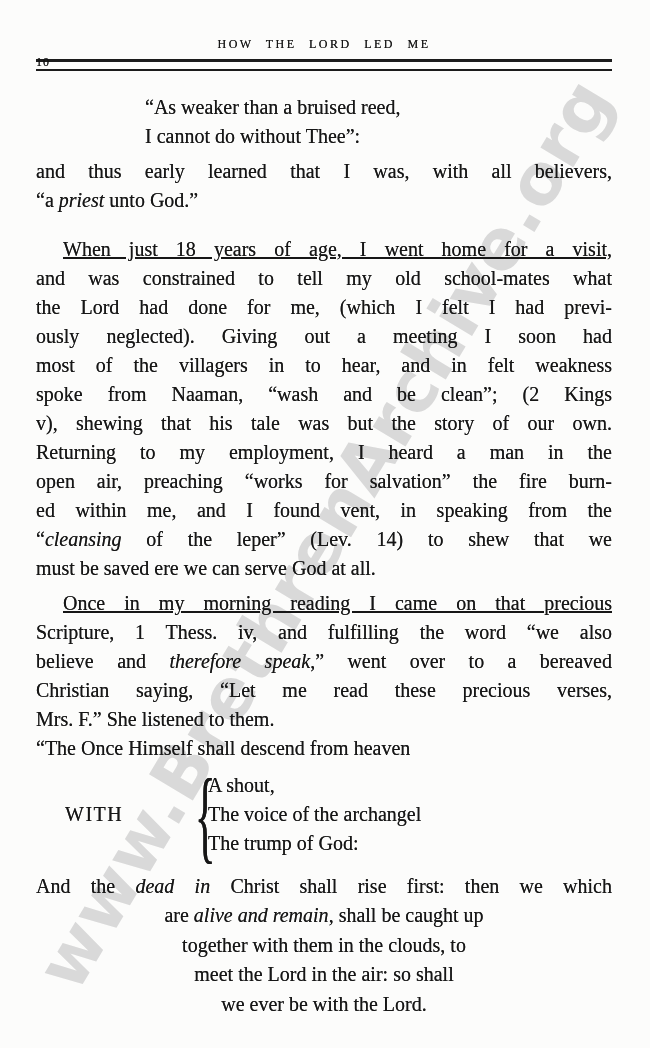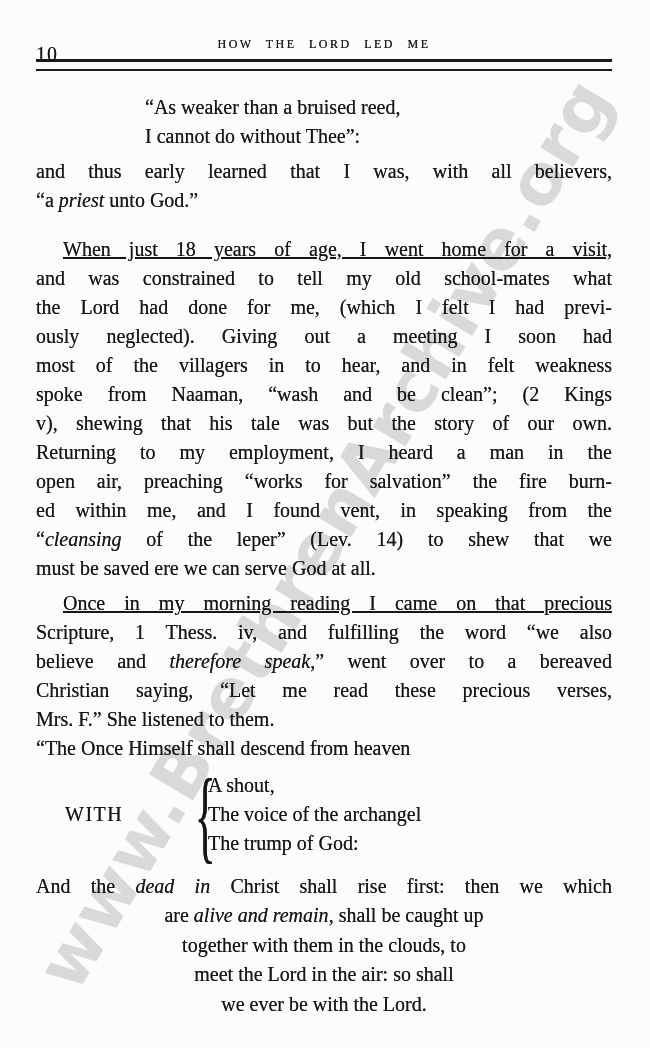--- a/index.html
+++ b/index.html
@@ -16,21 +16,21 @@
     font-weight:bold; font-size:70px; letter-spacing:1px;
     color:#d9d9d9; white-space:nowrap; z-index:0;
   }
   .content {
     position:relative; z-index:1;
     padding:30px 38px 0 36px;
     font-size:20px; line-height:29px;
     text-shadow:0 0 0.6px rgba(10,10,10,.75);
   }
   .header { position:relative; height:22px; }
-  .pagenum { position:absolute; left:0; top:10px; font-size:20px; letter-spacing:1px; }
+  .pagenum { position:absolute; left:0; top:18px; font-size:12px; letter-spacing:1px; }
   .title { display:block; text-align:center; font-size:12px; letter-spacing:2.5px; word-spacing:7px; }
   .double-rule {
     margin-top:7px; height:7px;
     border-top:3px solid #1b1b1b; border-bottom:2px solid #1b1b1b;
   }
   .poem { margin-top:22px; margin-left:109px; line-height:28px; }
   .para-believers { margin-top:6px; }
   .para-visit { margin-top:20px; }
   .para-reading { margin-top:6px; }
   .indent .line:first-child { text-indent:27px;text-decoration:underline; }

